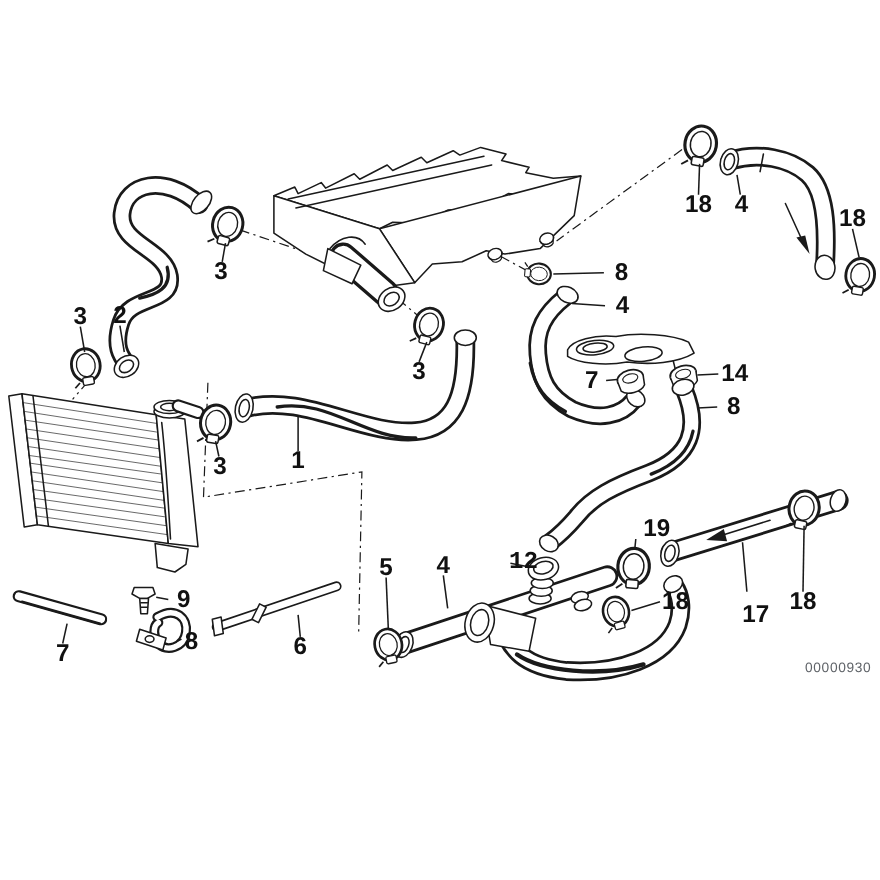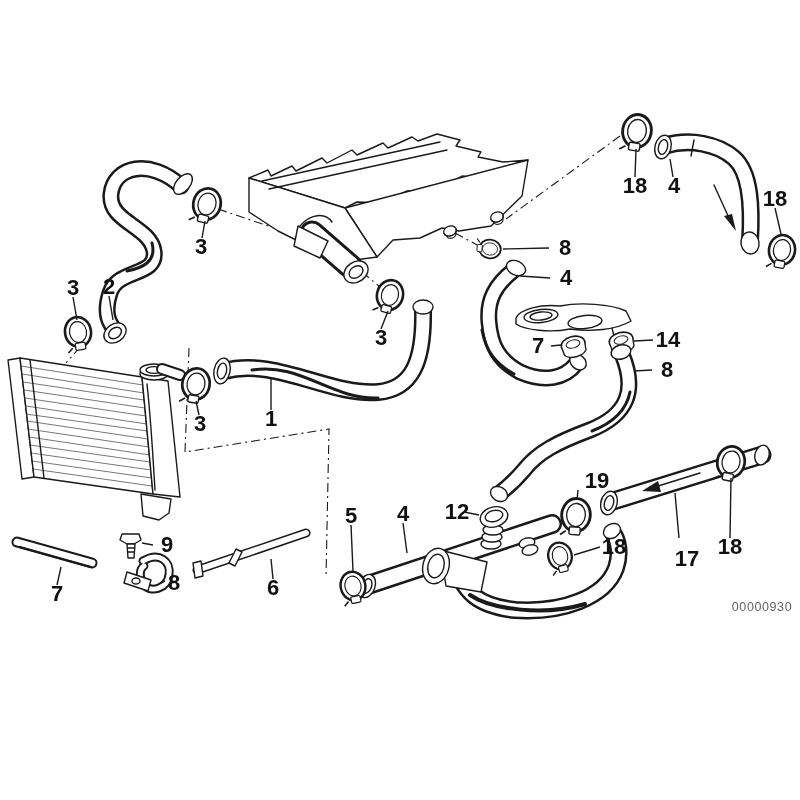--- a/index.html
+++ b/index.html
@@ -286,21 +286,21 @@
       <span class="callout" style="left: 200px; top: 424px;">3</span>
       <span class="callout" style="left: 271px; top: 419px;">1</span>
       <span class="callout" style="left: 565px; top: 248px;">8</span>
       <span class="callout" style="left: 566px; top: 278px;">4</span>
       <span class="callout" style="left: 635px; top: 186px;">18</span>
       <span class="callout" style="left: 674px; top: 186px;">4</span>
       <span class="callout" style="left: 775px; top: 199px;">18</span>
       <span class="callout" style="left: 538px; top: 346px;">7</span>
       <span class="callout" style="left: 668px; top: 340px;">14</span>
       <span class="callout" style="left: 667px; top: 370px;">8</span>
-      <span class="callout" style="left: 457px; top: 512px;">12</span>
+      <span class="callout" style="left: 476px; top: 512px; font-family: Liberation Mono, monospace;">12</span>
       <span class="callout" style="left: 578px; top: 481px; margin-left: 19px;">19</span>
       <span class="callout" style="left: 351px; top: 516px;">5</span>
       <span class="callout" style="left: 403px; top: 514px;">4</span>
       <span class="callout" style="left: 614px; top: 547px;">18</span>
       <span class="callout" style="left: 687px; top: 547px; margin-top: 12px;">17</span>
       <span class="callout" style="left: 730px; top: 547px;">18</span>
       <span class="callout" style="left: 167px; top: 545px;">9</span>
       <span class="callout" style="left: 174px; top: 583px;">8</span>
       <span class="callout" style="left: 57px; top: 594px;">7</span>
       <span class="callout" style="left: 273px; top: 588px;">6</span>

